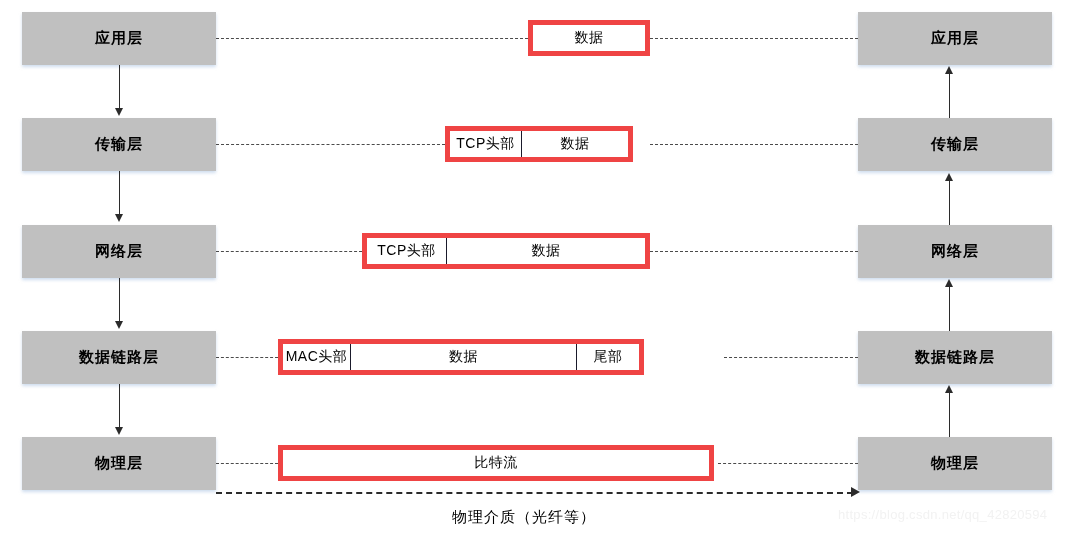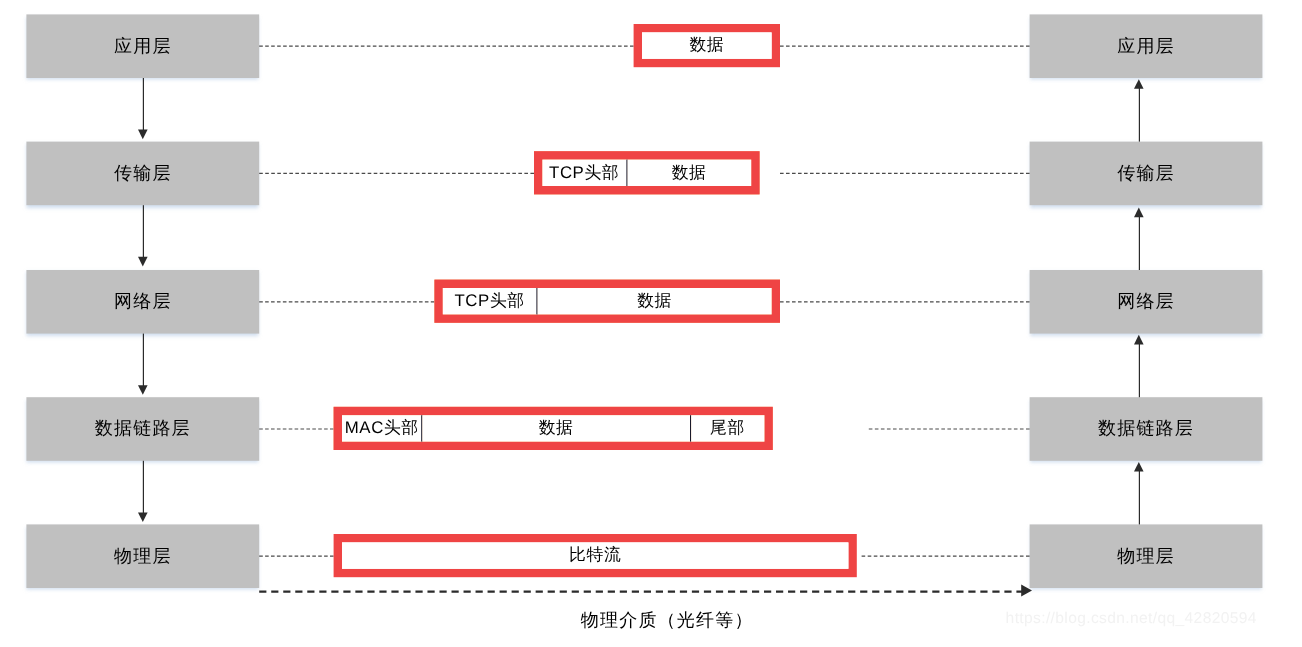--- a/index.html
+++ b/index.html
@@ -24,29 +24,30 @@
     position: absolute;
     background: #c0c0c0;
     box-sizing: border-box;
     display: flex;
     align-items: center;
     justify-content: center;
     color: #000000;
     font-size: 15px;
     letter-spacing: 1px;
     box-shadow: 0 2px 3px rgba(170, 195, 225, 0.55);
+    font-weight: bold;
   }
 
   
   .pdu-row {
     position: absolute;
     display: flex;
     box-sizing: border-box;
-    border: 7px solid #ef4444;
-    background: #fdba74;
+    border: 5px solid #ef4444;
+    background: #15803d;
     height: 36px;
   }
   .pdu-cell {
     box-sizing: border-box;
     display: flex;
     align-items: center;
     justify-content: center;
     font-size: 14px;
     color: #000000;
     background: #ffffff;
@@ -203,17 +204,17 @@
 
   <div class="dash" style="left:216px; top:463px; width:62px;"></div>
   <div class="pdu-row" style="left:278px; top:445px; width:436px;">
     <div class="pdu-cell" style="width:440px;">比特流</div>
   </div>
   <div class="dash" style="left:718px; top:463px; width:140px;"></div>
 
   <div class="dash dash-dark" style="left:216px; top:492px; width:637px; border-top-width:2.2px;"></div>
   <div class="arrowhead right" style="left:851px; top:487px;"></div>
 
-  <div class="caption" style="left:484px; top:508px;">物理介质（光纤等）</div>
+  <div class="caption" style="left:452px; top:508px;">物理介质（光纤等）</div>
 
   <div class="watermark" style="left:838px; top:507px;">https://blog.csdn.net/qq_42820594</div>
 
 </div>
 
 </body></html>

